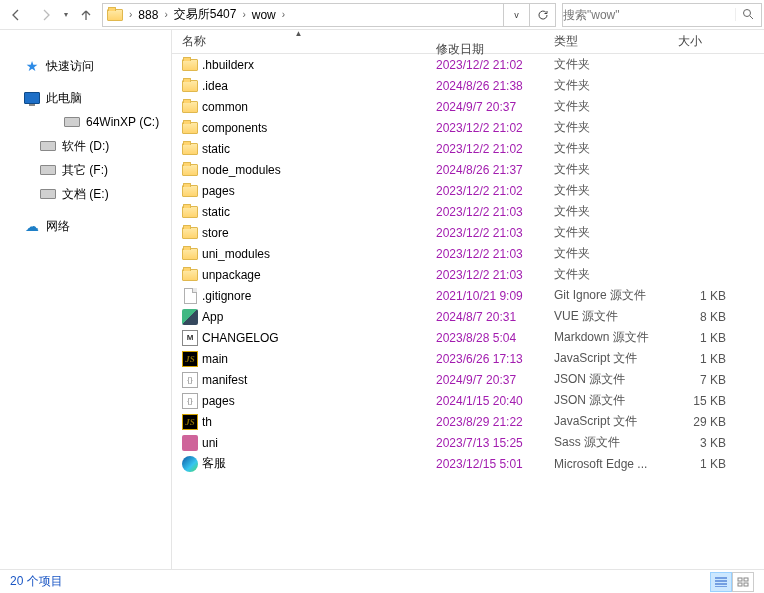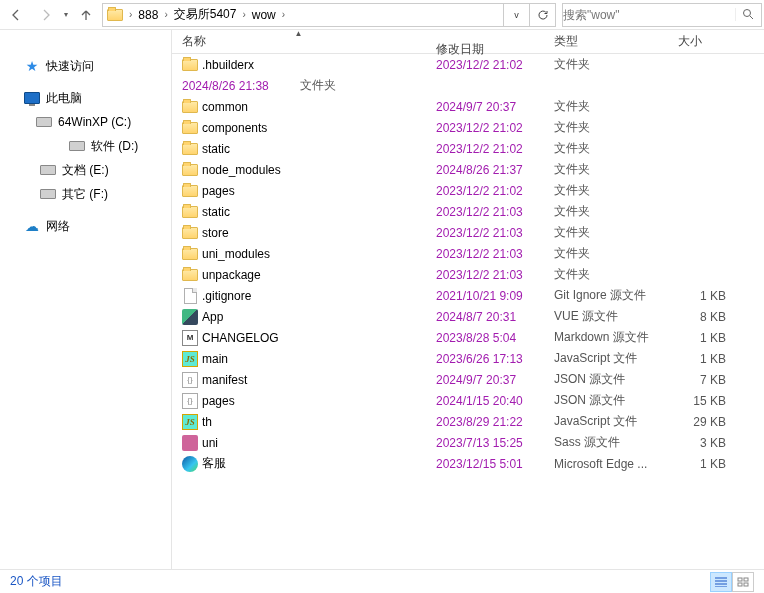--- a/index.html
+++ b/index.html
@@ -45,21 +45,21 @@
 .vt { width:22px; height:20px; border:1px solid #ccc; display:flex; align-items:center; justify-content:center; cursor:pointer; }
 .vt.active { background:#cce8ff; border-color:#99d1ff; }
 
 .icn { width:16px; height:16px; display:inline-flex; align-items:center; justify-content:center; flex:0 0 16px; }
 .folder { background:linear-gradient(180deg,#ffe9a6 0%,#ffd46e 100%); border:1px solid #e0b84e; border-radius:1px; width:16px; height:12px; position:relative; }
 .folder:before { content:""; position:absolute; top:-3px; left:0; width:6px; height:3px; background:#ffd46e; border:1px solid #e0b84e; border-bottom:none; border-radius:1px 1px 0 0; }
 .file-generic { width:13px; height:16px; background:#fff; border:1px solid #b0b0b0; position:relative; }
 .file-generic:before { content:""; position:absolute; top:-1px; right:-1px; width:4px; height:4px; background:#e8e8e8; border-left:1px solid #b0b0b0; border-bottom:1px solid #b0b0b0; }
 .file-vue { background:linear-gradient(135deg,#41b883 50%,#35495e 50%); border-radius:2px; }
 .file-md { background:#fff; border:1px solid #888; font-size:8px; font-weight:bold; color:#333; }
-.file-js { background:#5eead4; border:1px solid #d4a400; font-size:9px; font-weight:bold; color:#8a6d00; font-style:italic; font-family:serif; }
+.file-js { background:#000000; border:1px solid #d4a400; font-size:9px; font-weight:bold; color:#8a6d00; font-style:italic; font-family:serif; }
 .file-json { background:#fff; border:1px solid #aaa; font-size:8px; color:#888; }
 .file-sass { background:#cf649a; border-radius:2px; }
 .file-edge { background:linear-gradient(135deg,#0c59a4 0%,#36c5f0 60%,#4bd965 100%); border-radius:50%; }
 .qa-star { color:#2e8be6; font-size:14px; }
 .pc { width:16px; height:12px; background:#1e6fc7; border:1px solid #0d4a8a; border-radius:1px; position:relative; }
 .pc:after { content:""; position:absolute; bottom:-3px; left:4px; width:6px; height:2px; background:#888; }
 .drive { width:16px; height:10px; background:#d0d0d0; border:1px solid #888; border-radius:1px; }
 .net { color:#1e7fc7; font-size:14px; }
 svg { display:block; }
 </style>
@@ -119,43 +119,43 @@
       <span class="icn qa-star">★</span>
       <span class="txt">快速访问</span>
     </div>
     <div class="side-item mt">
       <span class="icn">
           <span class="pc"></span>
         </span>
       <span class="txt">此电脑</span>
     </div>
     <div id="drives">
-        <div class="side-item" style="padding-left: 36px;">
+        <div class="side-item" style="padding-left: 64px;">
           <span class="icn">
             <span class="drive"></span>
           </span>
           <span class="txt">64WinXP  (C:)</span>
         </div>
-        <div class="side-item" style="padding-left: 40px; margin-left: 29px;">
+        <div class="side-item" style="padding-left: 40px;">
           <span class="icn">
             <span class="drive"></span>
           </span>
           <span class="txt">软件 (D:)</span>
+        </div>
+        <div class="side-item" style="padding-left: 40px;">
+          <span class="icn">
+            <span class="drive"></span>
+          </span>
+          <span class="txt">其它 (F:)</span>
         </div>
         <div class="side-item" style="padding-left: 40px;">
           <span class="icn">
             <span class="drive"></span>
           </span>
           <span class="txt">文档 (E:)</span>
-        </div>
-        <div class="side-item" style="padding-left: 40px;">
-          <span class="icn">
-            <span class="drive"></span>
-          </span>
-          <span class="txt">其它 (F:)</span>
         </div>
       </div>
     <div class="side-item mt">
       <span class="icn net">☁</span>
       <span class="txt">网络</span>
     </div>
   </div>
 
   <div class="main">
     <div class="cols">
@@ -179,20 +179,26 @@
             <span class="icn">
               <span class="folder"></span>
             </span>
             <span>.hbuilderx</span>
           </div>
           <div class="cell d">2023/12/2 21:02</div>
           <div class="cell t">文件夹</div>
           <div class="cell s"></div>
         </div>
         <div class="row">
+          <div class="cell n">
+            <span class="icn">
+              <span class="folder"></span>
+            </span>
+            <span>.idea</span>
+          </div>
           <div class="cell d">2024/8/26 21:38</div>
           <div class="cell t">文件夹</div>
           <div class="cell s"></div>
         </div>
         <div class="row">
           <div class="cell n">
             <span class="icn">
               <span class="folder"></span>
             </span>
             <span>common</span>

